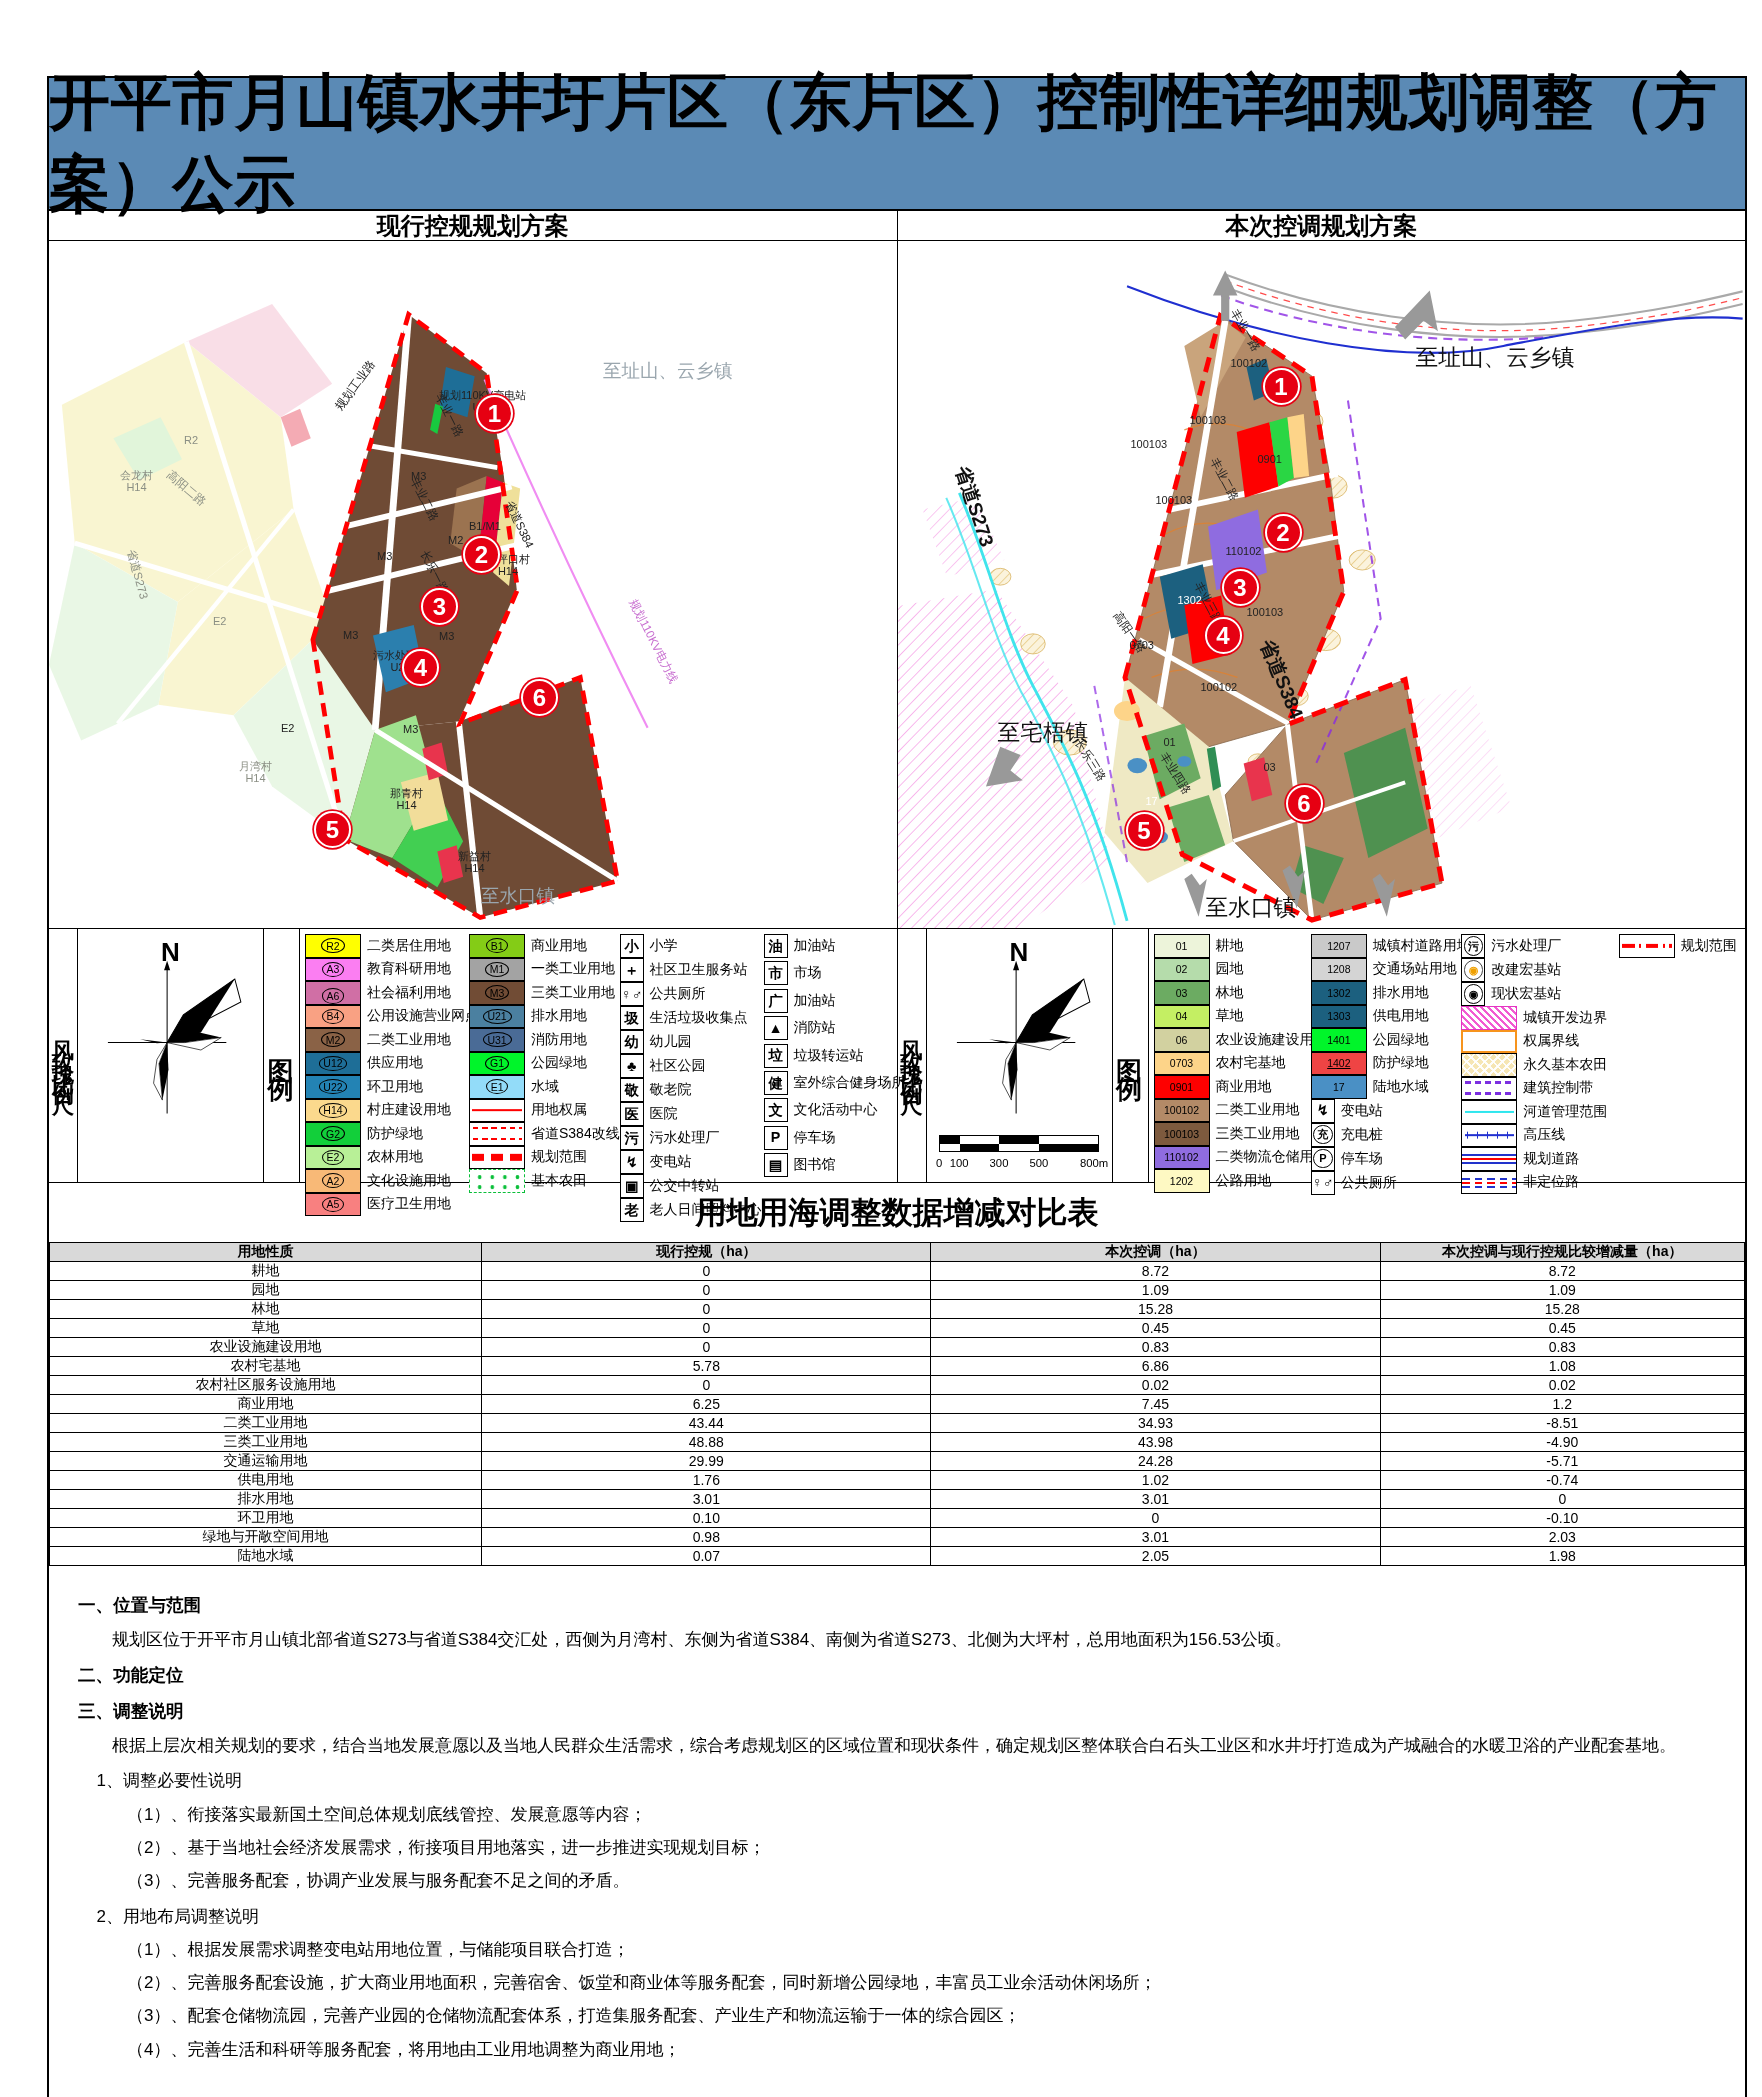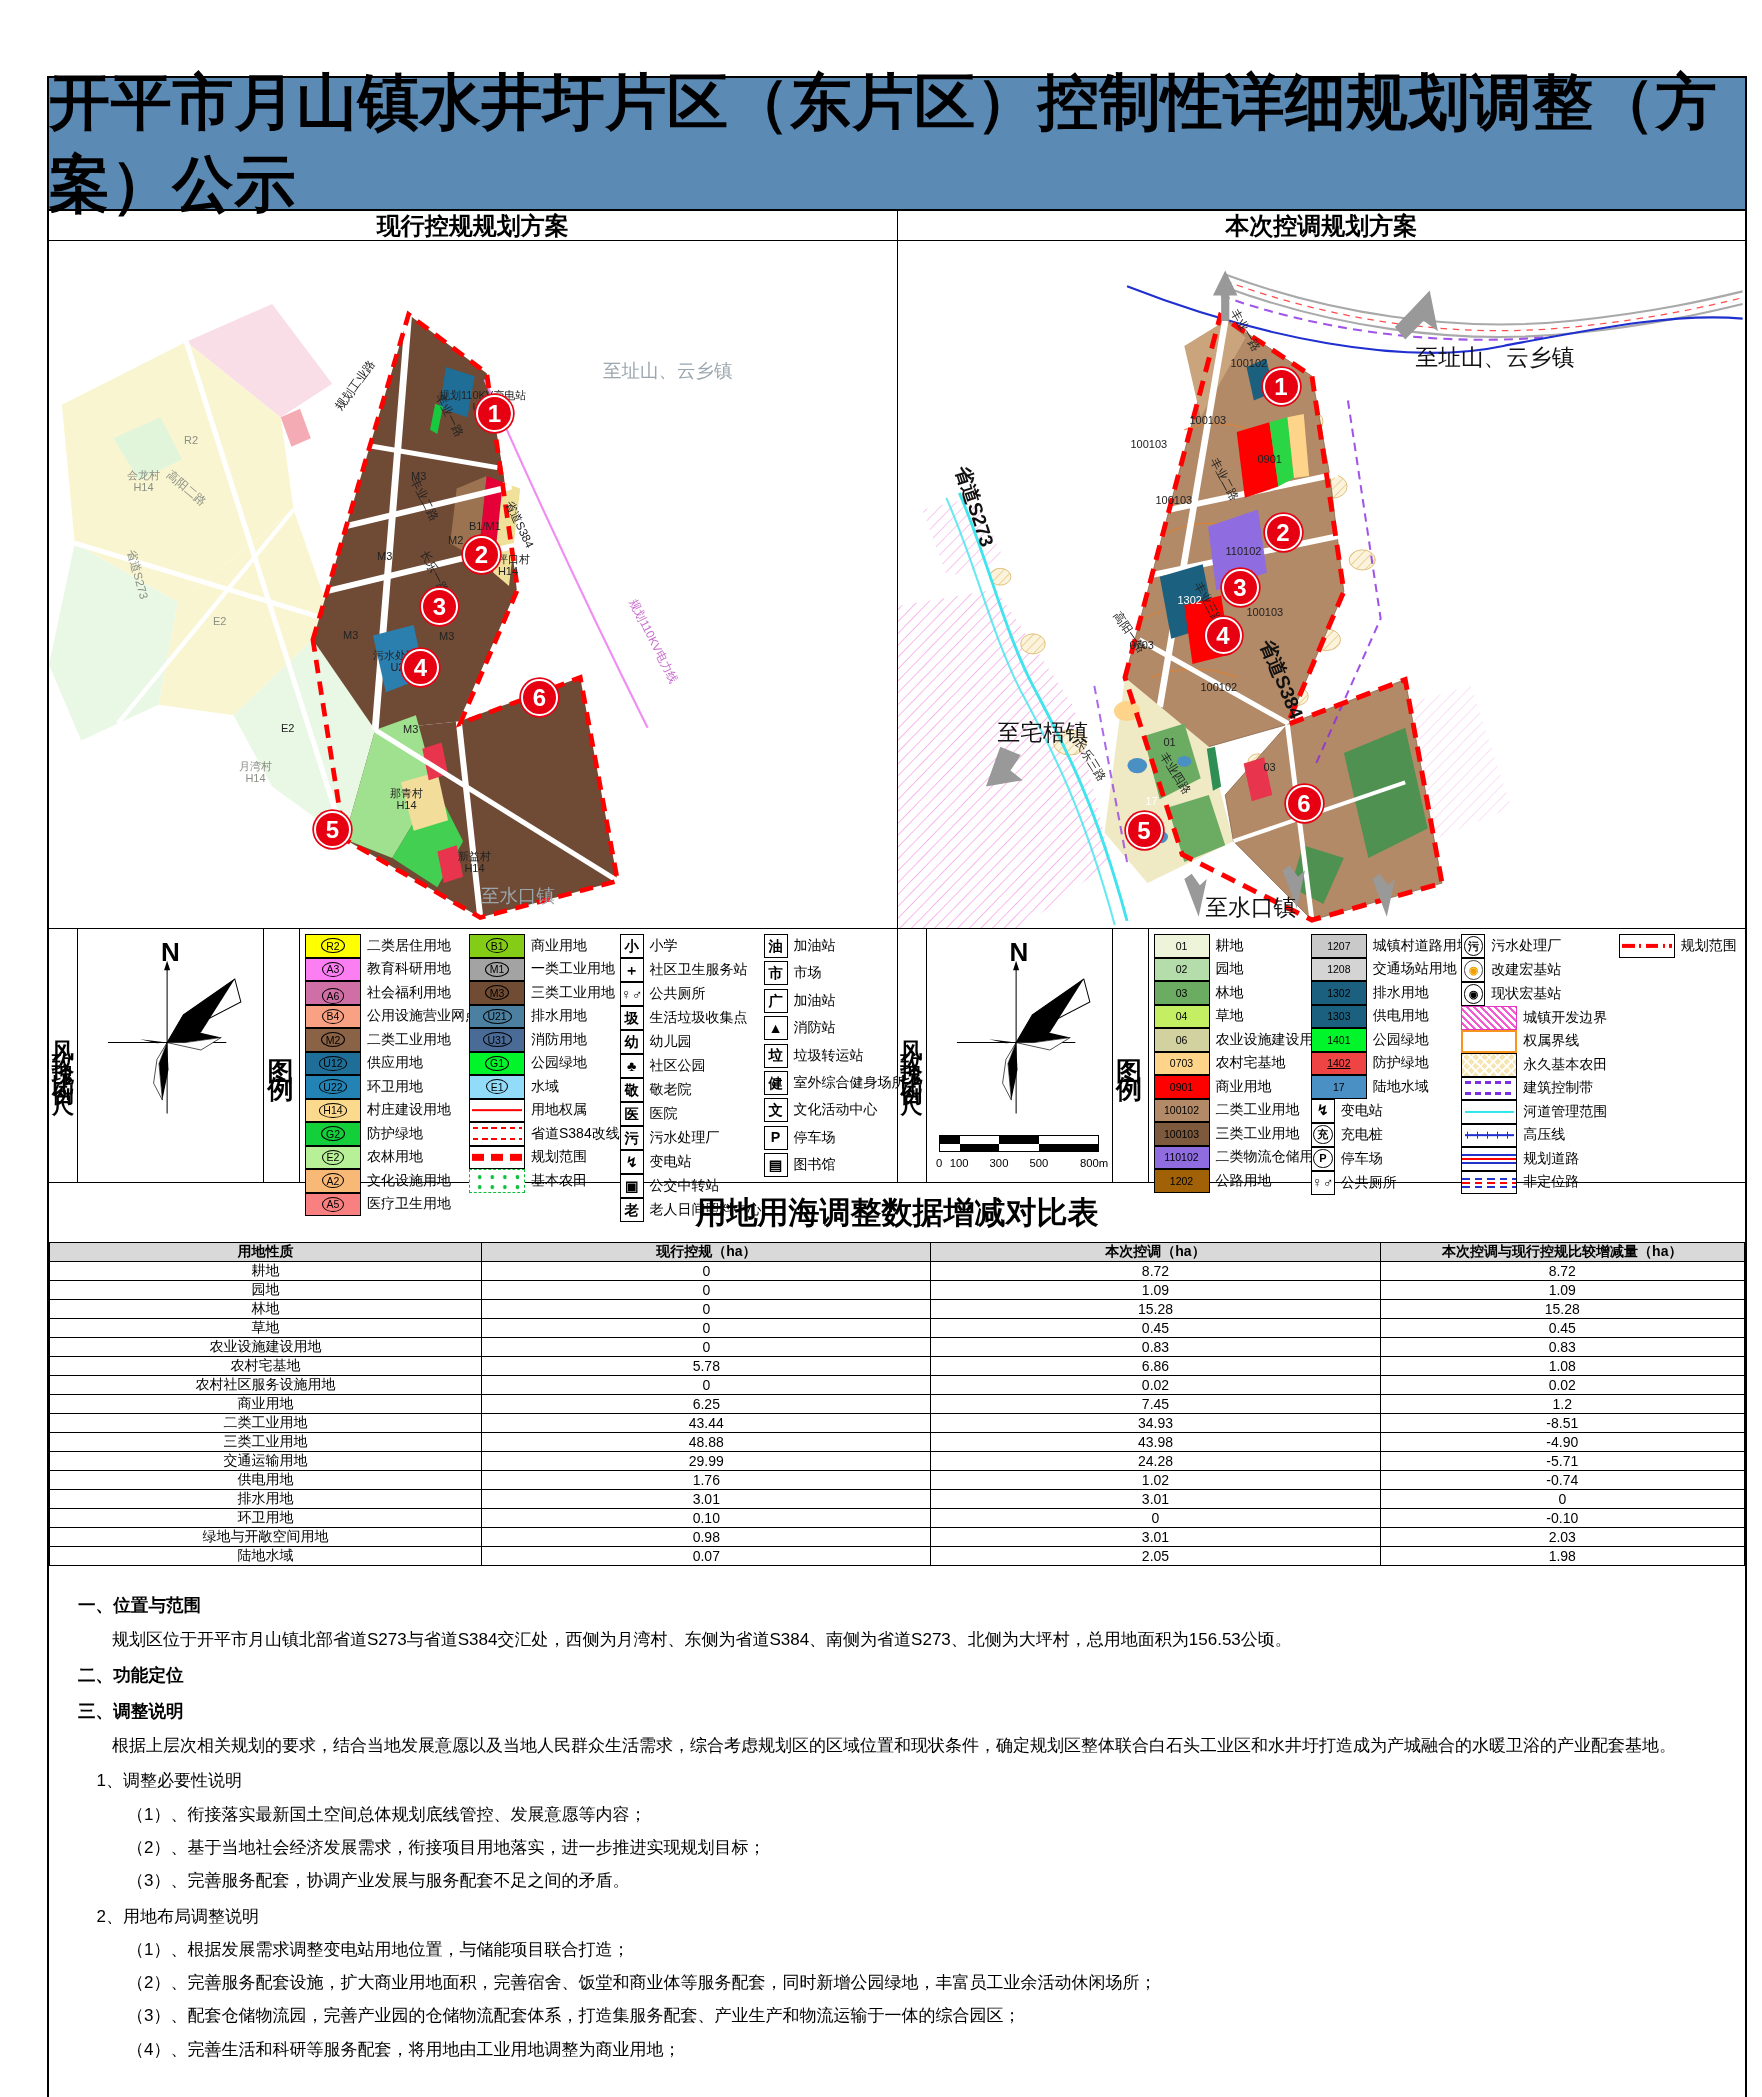--- a/index.html
+++ b/index.html
@@ -162,21 +162,21 @@
       <span class="ml code" style="left:324px;top:409px">污水处理厂
 U21</span>
       <span class="ml code" style="left:390px;top:149px">规划110KV变电站
 U12</span>
       <span class="ml code dim" style="left:190px;top:520px">月湾村
 H14</span>
       <span class="ml code" style="left:341px;top:547px">那青村
 H14</span>
       <span class="ml code" style="left:409px;top:610px">新益村
 H14</span>
-      <span class="ml code dim" style="left:78px;top:229px">会龙村
+      <span class="ml code dim" style="left:71px;top:229px">会龙村
 H14</span>
       <span class="ml code" style="left:232px;top:482px">E2</span>
       <span class="ml code dim" style="left:164px;top:375px">E2</span>
       <span class="ml code dim" style="left:135px;top:194px">R2</span>
       <span class="mk" style="left:427px;top:154px">1</span>
       <span class="mk" style="left:414px;top:295px">2</span>
       <span class="mk" style="left:372px;top:347px">3</span>
       <span class="mk" style="left:353px;top:408px">4</span>
       <span class="mk" style="left:265px;top:570px">5</span>
       <span class="mk" style="left:472px;top:438px">6</span>
@@ -725,21 +725,21 @@
               <span class="lb">三类工业用地</span>
             </div>
             <div class="li">
               <span class="sw k-fp" style="background: rgb(143, 108, 224);">
                 <i class="code">110102</i>
                 <i class="glyph"></i>
               </span>
               <span class="lb">二类物流仓储用地</span>
             </div>
             <div class="li">
-              <span class="sw k-fp" style="background: #a16207;">
+              <span class="sw k-fp" style="background: #fef9c3;">
                 <i class="code">1202</i>
                 <i class="glyph"></i>
               </span>
               <span class="lb">公路用地</span>
             </div>
           </div>
         <div class="lcol" style="flex:1.1">
 
         <div class="li">
               <span class="sw k-fp" style="background: rgb(201, 201, 201);">

